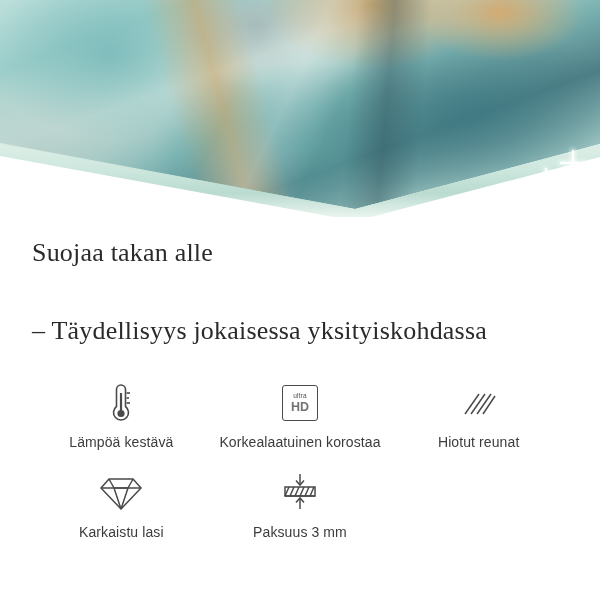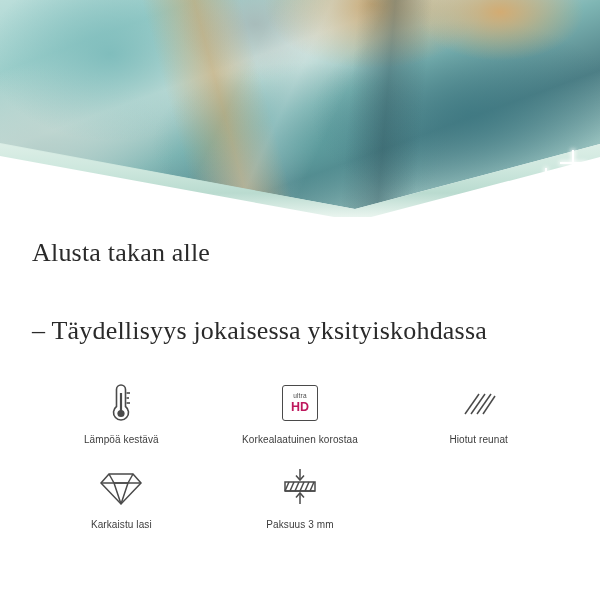--- a/index.html
+++ b/index.html
@@ -140,21 +140,21 @@
     padding: 6px 4px 4px 4px;
   }
   .feature-icon {
     height: 46px;
     display: flex;
     align-items: center;
     justify-content: center;
   }
   .feature-label {
     margin-top: 8px;
-    font-size: 10px;
+    font-size: 14px;
     color: #3c3c3c;
     text-align: center;
     letter-spacing: 0.1px;
   }
   .icon-svg { display: block; }
   .hd-box {
     width: 34px;
     height: 34px;
     border: 1.6px solid #4a4a4a;
     border-radius: 3px;
@@ -165,21 +165,21 @@
     line-height: 1;
   }
   .hd-box .hd-top {
     font-size: 6.5px;
     color: #4a4a4a;
     letter-spacing: 0.2px;
   }
   .hd-box .hd-bottom {
     font-size: 12.5px;
     font-weight: 700;
-    color: #be185d;
+    color: #737373;
     margin-top: 1px;
   }
 </style>
 </head>
 <body>
 
 <div class="page">
 
   <div class="hero">
     <div class="hero-art"></div>
@@ -187,21 +187,21 @@
     <div class="hero-edge"></div>
     <div class="hero-under"></div>
     <div class="sparkle s1"></div>
     <div class="sparkle s2"></div>
     <div class="sparkle s3"></div>
   </div>
 
   <div class="content">
 
     <h1 class="headline">
-      <span>Alusta takan alle</span>
+      <span>Suojaa takan alle</span>
       <span class="line2">– Täydellisyys jokaisessa yksityiskohdassa</span>
     </h1>
 
 
     <div class="features">
 
       <div class="feature">
         <div class="feature-icon">
           <svg class="icon-svg" width="28" height="44" viewBox="0 0 28 44" fill="none" stroke="#4a4a4a" stroke-width="1.6">
             <path d="M14 4 a4.5 4.5 0 0 1 4.5 4.5 v17 a7.5 7.5 0 1 1 -9 0 v-17 A4.5 4.5 0 0 1 14 4 z"></path>

